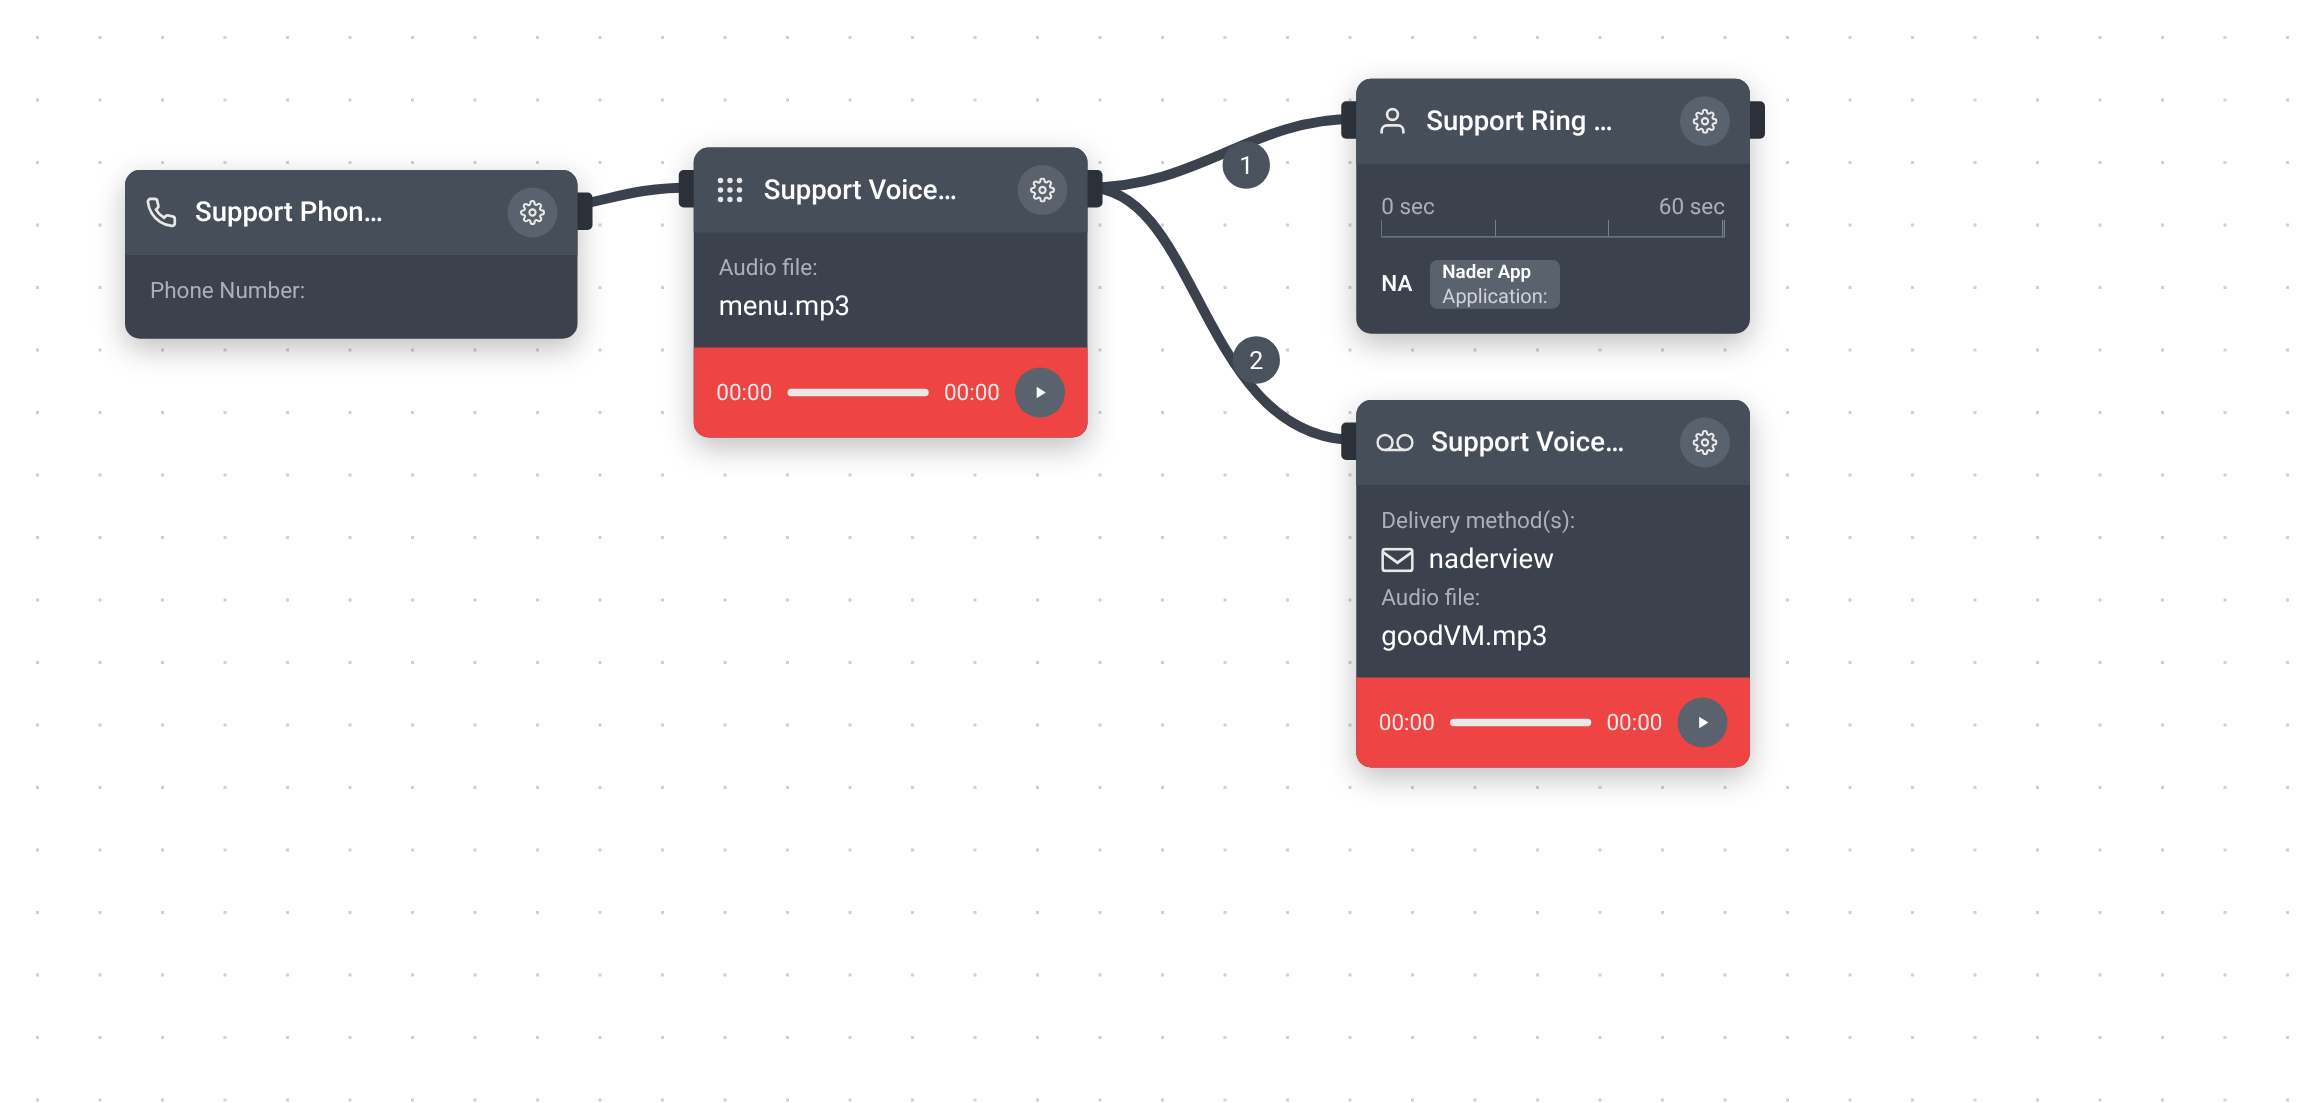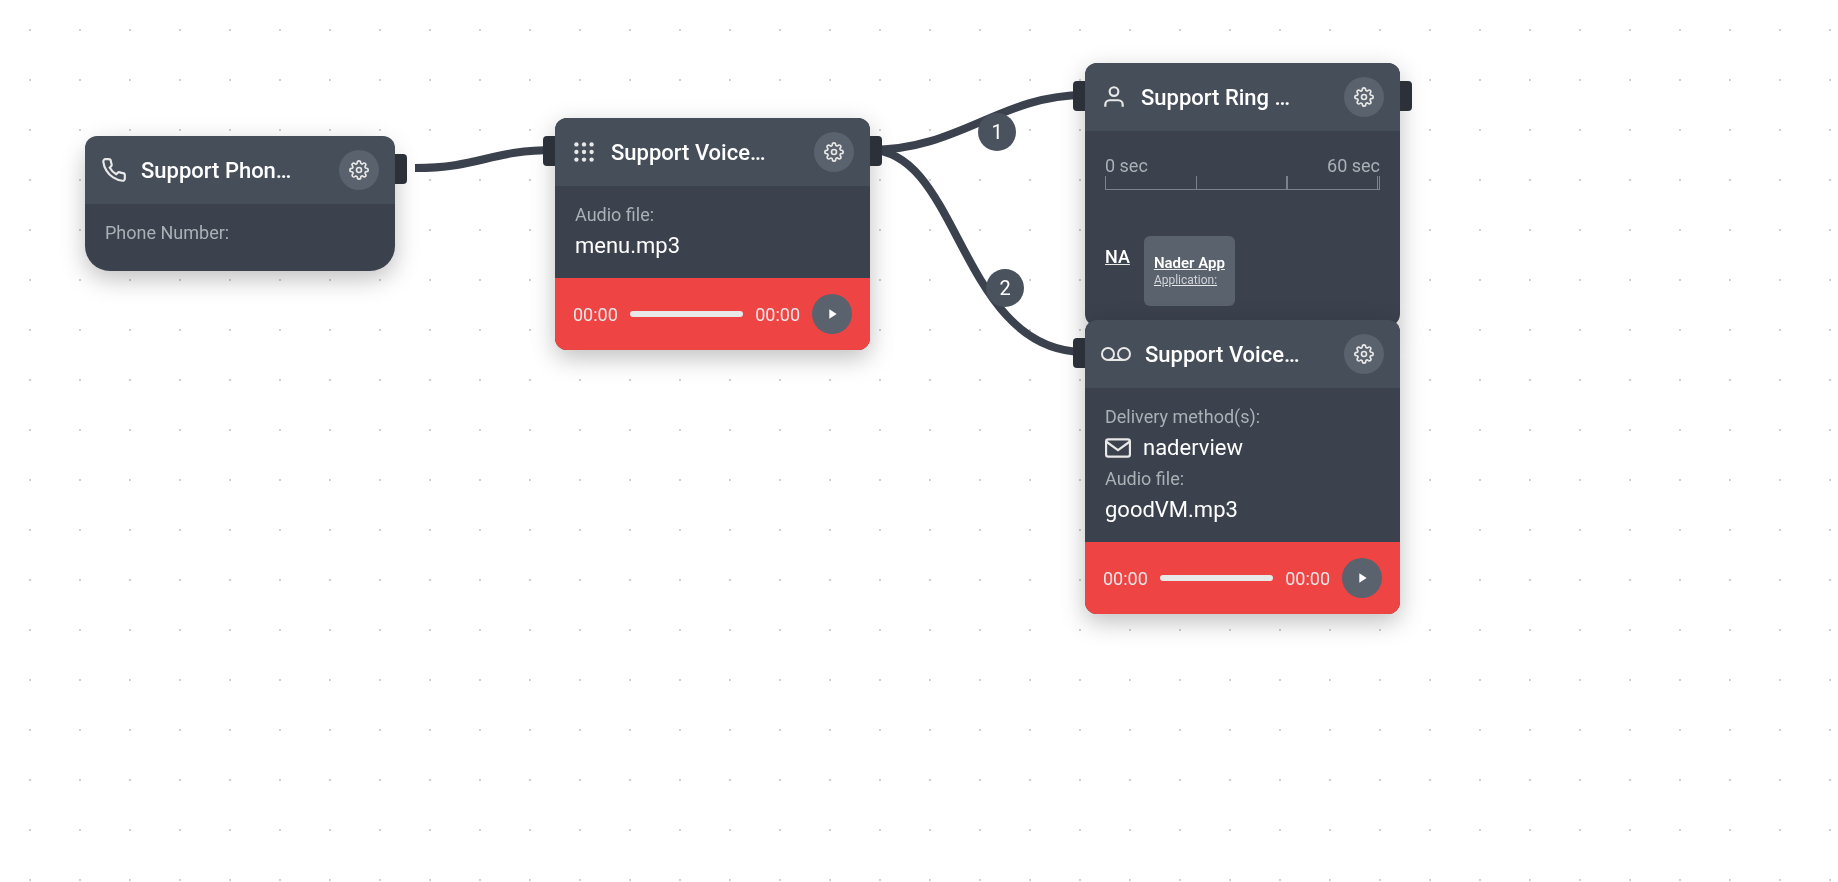--- a/index.html
+++ b/index.html
@@ -179,59 +179,57 @@
     content:"";
     position:absolute;
     right:0; top:0; bottom:0;
     width:1px;
     background:#7a828c;
   }
   .app-row {
     display: flex;
     align-items: center;
     gap: 14px;
-    text-decoration: underline;
   }
   .app-avatar {
     color: #fff;
     font-size: 18px;
     font-weight: 500;
   }
   .tooltip-box {
     background: #5a626d;
     border-radius: 6px;
-    padding: 18px 10px;
+    padding: 0 10px;
     font-size: 15px;
     color: #fff;
     line-height: 1.25;
-    margin-top: 28px;
   }
   .tooltip-box .tt-title { font-weight: 600; }
-  .tooltip-box .tt-sub { color: #cfd3d8; font-size: 12px; }
+  .tooltip-box .tt-sub { color: #cfd3d8; font-size: 16px; }
   .icon-svg { flex-shrink: 0; }
 </style>
 </head>
 <body>
 
 <div class="dot-grid"></div>
 
 <svg class="connections">
   <path d="M 415 168 C 480 168, 490 150, 555 150" stroke="#3b424d" stroke-width="8" fill="none"></path>
   <path d="M 870 150 C 960 150, 1000 95, 1085 95" stroke="#3b424d" stroke-width="8" fill="none"></path>
   <path d="M 870 150 C 960 150, 960 352, 1085 352" stroke="#3b424d" stroke-width="8" fill="none"></path>
 </svg>
 
 <div class="badge" style="left:978px; top:113px;">
   <span>1</span>
 </div>
 <div class="badge" style="left:986px; top:269px;">
   <span>2</span>
 </div>
 
-<div class="node" style="left:85px; top:136px; width:310px;border-radius:25px;">
+<div class="node" style="left:100px; top:136px; width:362px;">
   <div class="port right" style="top:18px;"></div>
   <div class="node-header">
     <svg class="icon-svg" width="26" height="26" viewBox="0 0 24 24" fill="none" stroke="#e8e8e8" stroke-width="2">
       <path d="M22 16.92v3a2 2 0 0 1-2.18 2 19.79 19.79 0 0 1-8.63-3.07 19.5 19.5 0 0 1-6-6A19.79 19.79 0 0 1 2.12 4.18 2 2 0 0 1 4.11 2h3a2 2 0 0 1 2 1.72c.13.96.36 1.9.7 2.81a2 2 0 0 1-.45 2.11L8.09 9.91a16 16 0 0 0 6 6l1.27-1.27a2 2 0 0 1 2.11-.45c.91.34 1.85.57 2.81.7A2 2 0 0 1 22 16.92z"></path>
     </svg>
     <div class="title">Support Phon…</div>
     <div class="gear-btn">
       <svg width="20" height="20" viewBox="0 0 24 24" fill="none" stroke="#e8e8e8" stroke-width="2">
         <circle cx="12" cy="12" r="3"></circle>
           <path d="M19.4 15a1.65 1.65 0 0 0 .33 1.82l.06.06a2 2 0 1 1-2.83 2.83l-.06-.06a1.65 1.65 0 0 0-1.82-.33 1.65 1.65 0 0 0-1 1.51V21a2 2 0 1 1-4 0v-.09a1.65 1.65 0 0 0-1-1.51 1.65 1.65 0 0 0-1.82.33l-.06.06a2 2 0 1 1-2.83-2.83l.06-.06a1.65 1.65 0 0 0 .33-1.82 1.65 1.65 0 0 0-1.51-1H3a2 2 0 1 1 0-4h.09a1.65 1.65 0 0 0 1.51-1 1.65 1.65 0 0 0-.33-1.82l-.06-.06a2 2 0 1 1 2.83-2.83l.06.06a1.65 1.65 0 0 0 1.82.33h0a1.65 1.65 0 0 0 1-1.51V3a2 2 0 1 1 4 0v.09a1.65 1.65 0 0 0 1 1.51h0a1.65 1.65 0 0 0 1.82-.33l.06-.06a2 2 0 1 1 2.83 2.83l-.06.06a1.65 1.65 0 0 0-.33 1.82v0a1.65 1.65 0 0 0 1.51 1H21a2 2 0 1 1 0 4h-.09a1.65 1.65 0 0 0-1.51 1z"></path>

